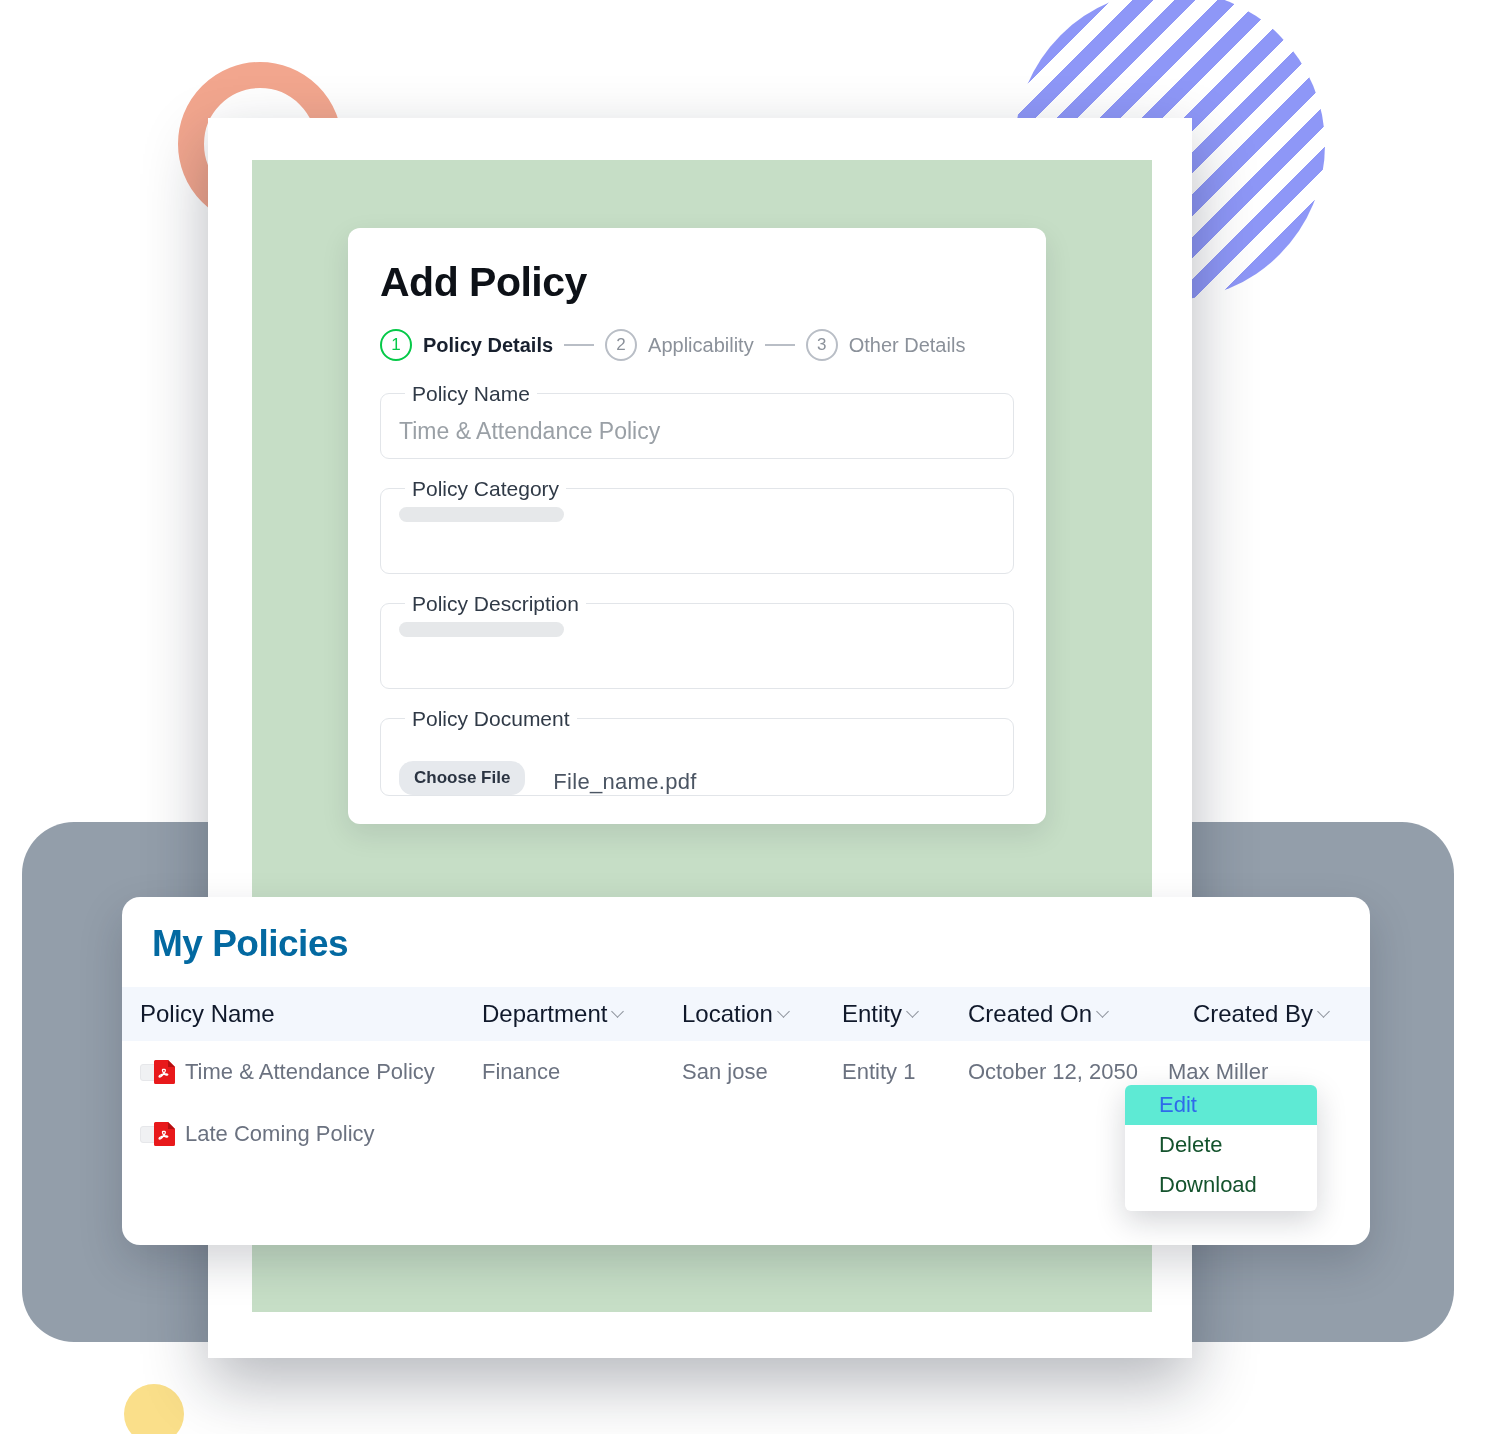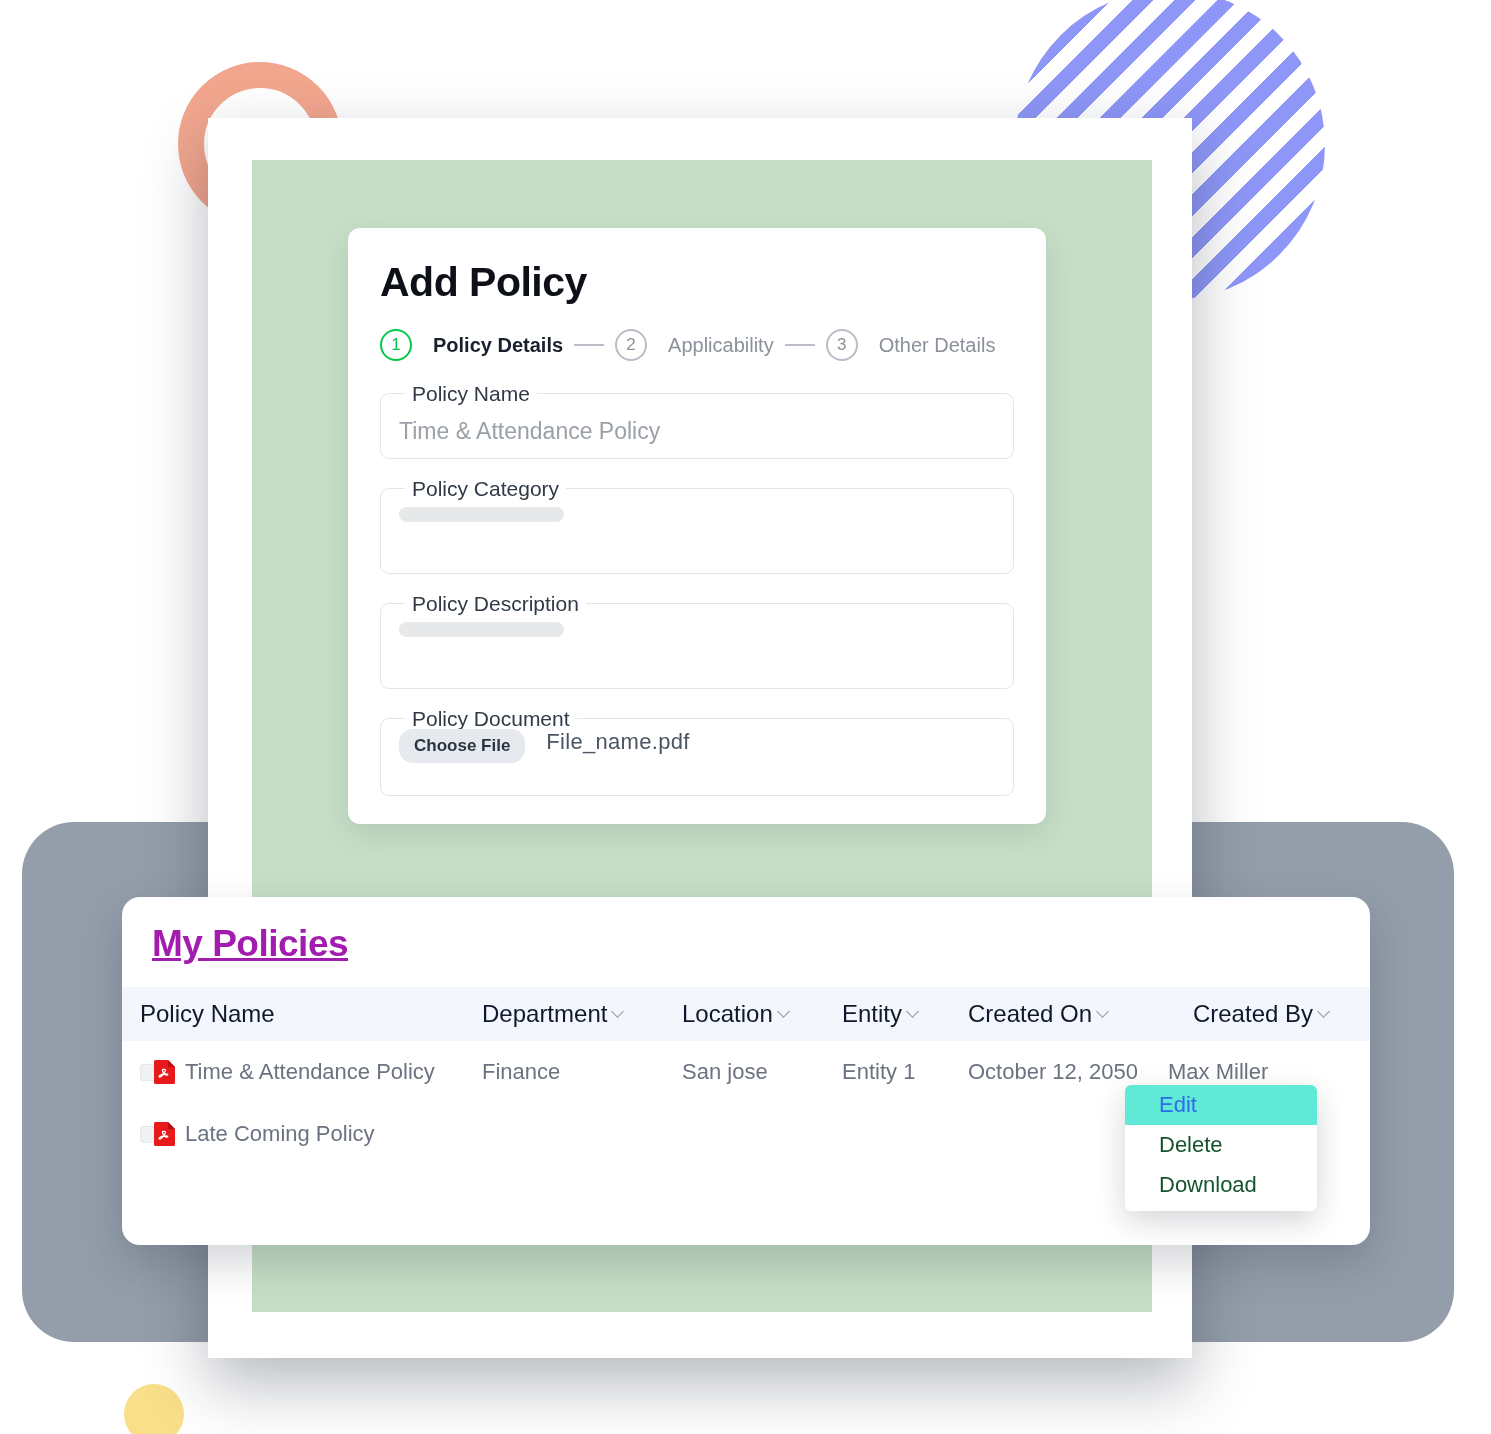--- a/index.html
+++ b/index.html
@@ -58,55 +58,55 @@
 
   
   .stepper{display:flex;align-items:center;margin:0 0 22px 0;}
   .step{display:flex;align-items:center;}
   .step-circle{
     width:32px;height:32px;border-radius:50%;border:2px solid #b9bec6;
     display:flex;align-items:center;justify-content:center;
     font-size:17px;color:#8b919a;box-sizing:border-box;flex:none;
   }
   .step.active .step-circle{border-color:#05c948;color:#05c948;}
-  .step-label{font-size:20px;color:#8b919a;margin-left:21px;white-space:nowrap;}
+  .step-label{font-size:20px;color:#8b919a;margin-left:11px;white-space:nowrap;}
   .step.active .step-label{color:#18202e;font-weight:700;}
   .step-line{width:30px;height:2px;background:#b9bec6;margin:0 11px;flex:none;}
 
   
   .field{position:relative;margin-bottom:19px;}
   .field fieldset{
     margin:0;border:1px solid #e2e5e9;border-radius:9px;
     padding:0 18px 0 18px;box-sizing:border-box;background:#fff;
   }
   .field legend{
     padding:0 7px;margin-left:6px;font-size:21px;color:#303a47;line-height:1;
   }
   .field-body{height:54px;display:flex;align-items:center;}
   .placeholder-text{font-size:23px;color:#9aa0a6;}
   .skeleton-bar{height:15px;width:165px;border-radius:8px;background:#e6e8ea;}
 
-  .doc-body{height:66px;display:flex;align-items:flex-start;gap:21px;}
+  .doc-body{height:66px;display:flex;align-items:flex-end;gap:28px;}
   .choose-file{
     background:#e6e9ed;color:#2b3442;font-weight:700;font-size:17px;
     border:none;border-radius:14px;padding:7px 15px;cursor:pointer;
     font-family:"Liberation Sans",sans-serif;
   }
   .file-name{font-size:22px;color:#4b5563;letter-spacing:.3px;}
 
   
   .policies-card{
     position:absolute;left:122px;top:897px;width:1248px;height:348px;
     background:#ffffff;border-radius:18px;z-index:8;
     box-shadow:0 18px 44px rgba(16,24,40,.18);
     overflow:visible;
   }
   .policies-title{
-    font-size:37px;font-weight:700;color:#a21caf;letter-spacing:-.5px;
-    margin:0;padding:28px 0 0 30px;line-height:1;text-decoration:underline;
+    font-size:37px;font-weight:700;color:#0369a1;letter-spacing:-.5px;
+    margin:0;padding:28px 0 0 30px;line-height:1;
   }
   .table{margin-top:25px;width:100%;}
   .thead{
     display:flex;align-items:center;height:54px;
     background:#f3f7fd;
   }
   .tbody-row{display:flex;align-items:center;height:62px;}
   .cell{box-sizing:border-box;padding-right:8px;}
   .c-check{width:32px;flex:none;padding-left:18px;}
   .c-name{width:328px;flex:none;display:flex;align-items:center;gap:10px;}

